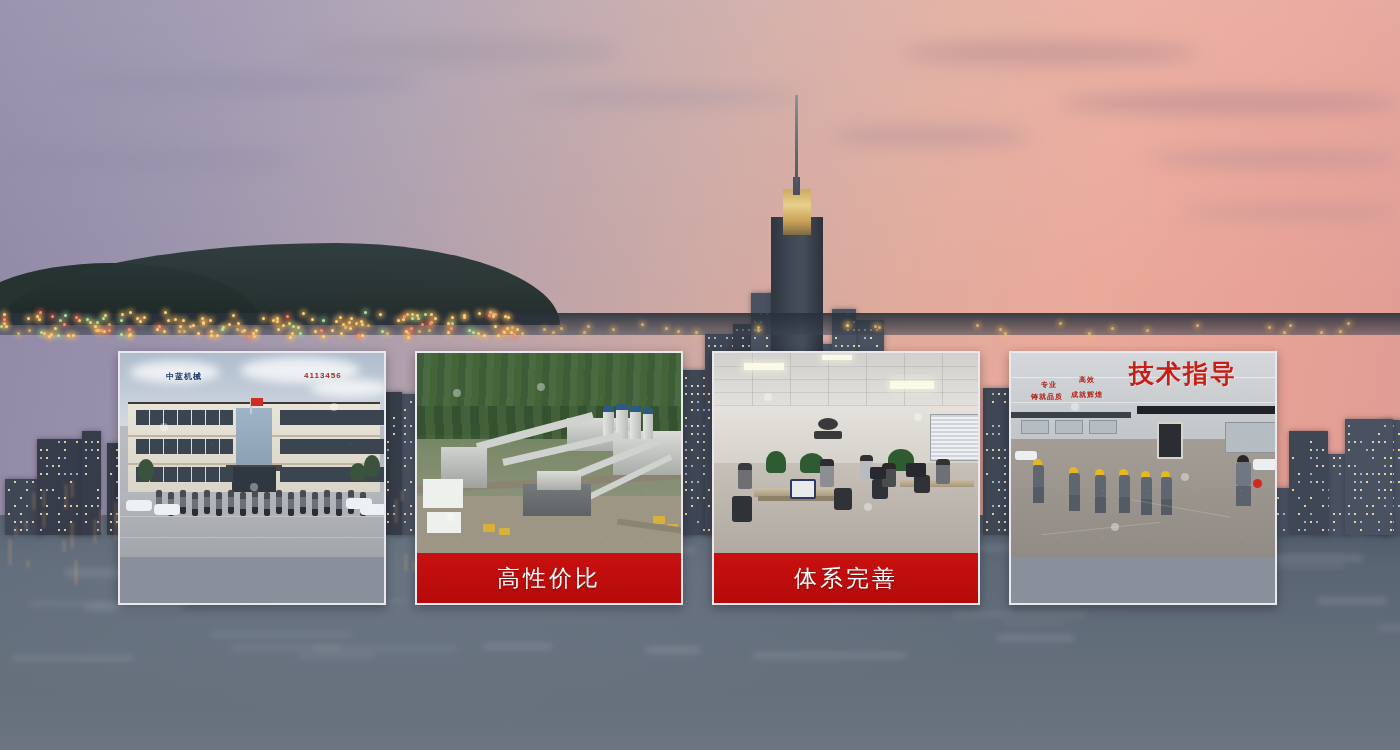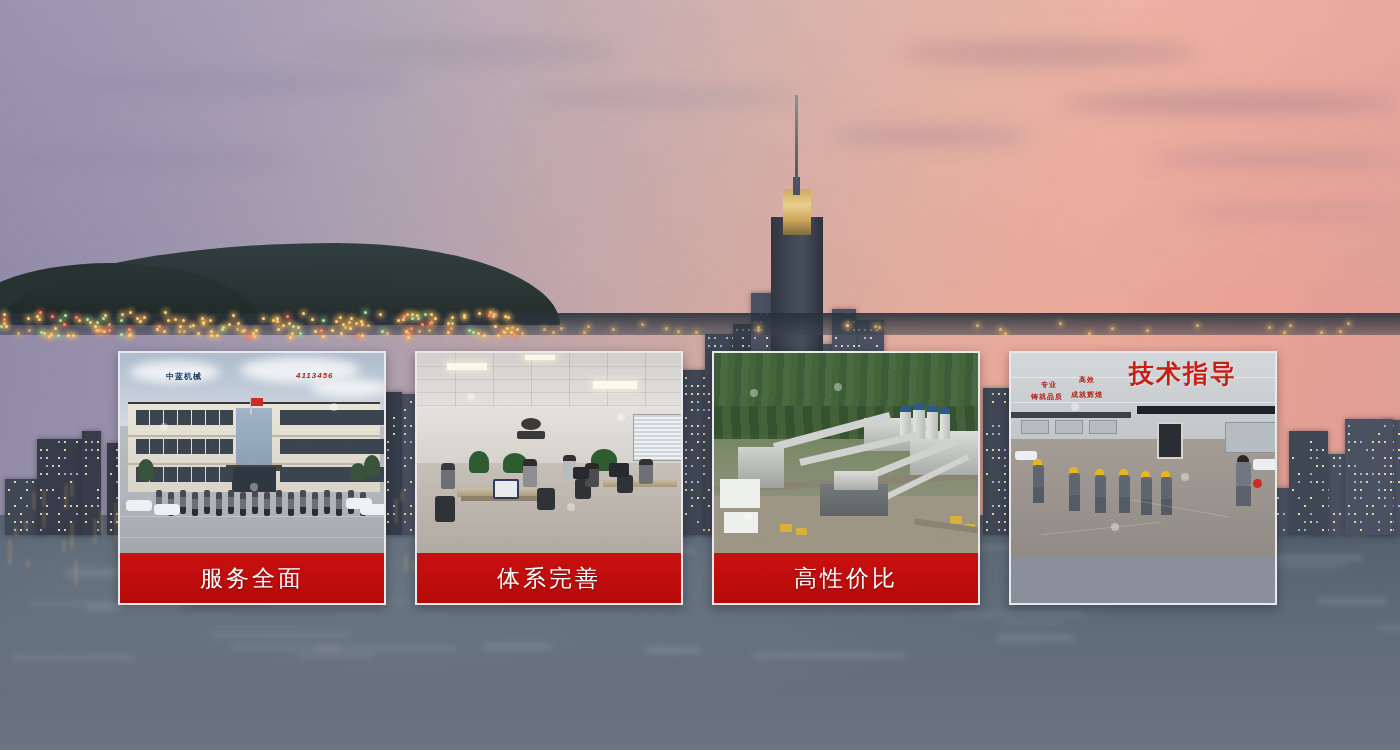--- a/index.html
+++ b/index.html
@@ -2821,21 +2821,21 @@
           <div class="roof"></div>
           <div class="bldg"></div>
           <div class="flr" style="top:40%;"></div>
           <div class="flr" style="top:54%;"></div>
           <div class="centre"></div>
           <div class="pole"></div>
           <div class="flag"></div>
           <div class="pedroof"></div>
           <div class="ped"></div>
           <div class="sign" style="left:46px;">中蓝机械</div>
-          <div class="sign2" style="left:176px;font-style:italic;">4113456</div>
+          <div class="sign2" style="left:184px;">4113456</div>
           <div class="ground"></div>
           <div id="p1win">
               <span class="wn" style="left:16px;top:28%;"></span>
               <span class="wn" style="left:30px;top:28%;"></span>
               <span class="wn" style="left:44px;top:28%;"></span>
               <span class="wn" style="left:58px;top:28%;"></span>
               <span class="wn" style="left:72px;top:28%;"></span>
               <span class="wn" style="left:86px;top:28%;"></span>
               <span class="wn" style="left:100px;top:28%;"></span>
               <span class="wn" style="left:160px;top:28%;"></span>
@@ -2905,21 +2905,60 @@
           <div class="tree" style="left:244px;top:50%;"></div>
           <div class="tree" style="left:230px;top:54%;height:18px;"></div>
           <div class="gline" style="left:0;top:80%;width:100%;"></div>
           <div class="gline" style="left:0;top:90%;width:100%;"></div>
         </div>
         <div class="wm"></div>
         <div class="wmdot" style="left:40px;top:70px;"></div>
         <div class="wmdot" style="left:130px;top:130px;"></div>
         <div class="wmdot" style="left:210px;top:50px;"></div>
       </div>
-      <div class="cap">服务全面</div>
+    </div>
+
+    <div class="card">
+      <div class="photo">
+        <div class="p2">
+          <div class="forest"></div>
+          <div class="forest2"></div>
+          <div class="road" style="left:0;top:62%;width:100%;height:7px;transform:rotate(-3deg);"></div>
+          <div class="yard" style="left:0;top:70%;width:100%;height:30%;"></div>
+          <div class="shed" style="left:150px;top:32%;width:66px;height:16%;"></div>
+          <div class="shed" style="left:196px;top:38%;width:70px;height:22%;"></div>
+          <div class="silo" style="left:186px;top:28%;width:11px;height:14%;"></div>
+          <div class="silotop" style="left:186px;top:26%;width:11px;height:3%;"></div>
+          <div class="silo" style="left:199px;top:27%;width:12px;height:15%;"></div>
+          <div class="silotop" style="left:199px;top:25%;width:12px;height:3%;"></div>
+          <div class="silo" style="left:213px;top:28%;width:11px;height:14%;"></div>
+          <div class="silotop" style="left:213px;top:26%;width:11px;height:3%;"></div>
+          <div class="silo" style="left:226px;top:29%;width:10px;height:13%;"></div>
+          <div class="silotop" style="left:226px;top:27%;width:10px;height:3%;"></div>
+          <div class="conv" style="left:60px;top:44%;width:120px;height:8px;transform:rotate(-15deg);"></div>
+          <div class="conv" style="left:86px;top:52%;width:120px;height:7px;transform:rotate(-13deg);"></div>
+          <div class="conv" style="left:140px;top:62%;width:110px;height:7px;transform:rotate(-22deg);"></div>
+          <div class="conv" style="left:168px;top:70%;width:96px;height:6px;transform:rotate(-26deg);"></div>
+          <div class="shed" style="left:24px;top:46%;width:46px;height:20%;background:linear-gradient(to bottom,#cfd2ce,#9fa29e);"></div>
+          <div class="small" style="left:6px;top:62%;width:40px;height:14%;"></div>
+          <div class="small" style="left:10px;top:78%;width:34px;height:10%;"></div>
+          <div class="shed" style="left:106px;top:64%;width:68px;height:16%;background:linear-gradient(to bottom,#74797c,#5d6265);"></div>
+          <div class="shed" style="left:120px;top:58%;width:44px;height:9%;"></div>
+          <div class="mach" style="left:66px;top:84%;width:12px;height:8px;"></div>
+          <div class="mach" style="left:82px;top:86%;width:11px;height:7px;"></div>
+          <div class="mach" style="left:236px;top:80%;width:12px;height:8px;"></div>
+          <div class="mach" style="left:250px;top:84%;width:11px;height:7px;"></div>
+          <div class="road" style="left:200px;top:84%;width:80px;height:6px;transform:rotate(8deg);"></div>
+        </div>
+        <div class="wm"></div>
+        <div class="wmdot" style="left:36px;top:36px;"></div>
+        <div class="wmdot" style="left:120px;top:30px;"></div>
+        <div class="wmdot" style="left:30px;top:160px;"></div>
+      </div>
+      <div class="cap">高性价比</div>
     </div>
 
     <div class="card">
       <div class="photo">
         <div class="p3">
           <div class="ceil"></div>
           <div id="p3tiles">
               <div class="ctile" style="left:0px;top:0px;width:38px;height:13px;"></div>
               <div class="ctile" style="left:38px;top:0px;width:38px;height:13px;"></div>
               <div class="ctile" style="left:76px;top:0px;width:38px;height:13px;"></div>
@@ -2975,60 +3014,20 @@
           <div class="mon" style="left:76px;top:62%;width:22px;height:16px;background:#e8eaec;border:2px solid #2a3a60;"></div>
           <div class="mon" style="left:192px;top:54%;width:20px;height:14px;"></div>
           <div class="mon" style="left:156px;top:56%;width:16px;height:12px;"></div>
         </div>
         <div class="wm"></div>
         <div class="wmdot" style="left:50px;top:40px;"></div>
         <div class="wmdot" style="left:200px;top:60px;"></div>
         <div class="wmdot" style="left:150px;top:150px;"></div>
       </div>
       <div class="cap">体系完善</div>
-    </div>
-
-    <div class="card">
-      <div class="photo">
-        <div class="p2">
-          <div class="forest"></div>
-          <div class="forest2"></div>
-          <div class="road" style="left:0;top:62%;width:100%;height:7px;transform:rotate(-3deg);"></div>
-          <div class="yard" style="left:0;top:70%;width:100%;height:30%;"></div>
-          <div class="shed" style="left:150px;top:32%;width:66px;height:16%;"></div>
-          <div class="shed" style="left:196px;top:38%;width:70px;height:22%;"></div>
-          <div class="silo" style="left:186px;top:28%;width:11px;height:14%;"></div>
-          <div class="silotop" style="left:186px;top:26%;width:11px;height:3%;"></div>
-          <div class="silo" style="left:199px;top:27%;width:12px;height:15%;"></div>
-          <div class="silotop" style="left:199px;top:25%;width:12px;height:3%;"></div>
-          <div class="silo" style="left:213px;top:28%;width:11px;height:14%;"></div>
-          <div class="silotop" style="left:213px;top:26%;width:11px;height:3%;"></div>
-          <div class="silo" style="left:226px;top:29%;width:10px;height:13%;"></div>
-          <div class="silotop" style="left:226px;top:27%;width:10px;height:3%;"></div>
-          <div class="conv" style="left:60px;top:44%;width:120px;height:8px;transform:rotate(-15deg);"></div>
-          <div class="conv" style="left:86px;top:52%;width:120px;height:7px;transform:rotate(-13deg);"></div>
-          <div class="conv" style="left:140px;top:62%;width:110px;height:7px;transform:rotate(-22deg);"></div>
-          <div class="conv" style="left:168px;top:70%;width:96px;height:6px;transform:rotate(-26deg);"></div>
-          <div class="shed" style="left:24px;top:46%;width:46px;height:20%;background:linear-gradient(to bottom,#cfd2ce,#9fa29e);"></div>
-          <div class="small" style="left:6px;top:62%;width:40px;height:14%;"></div>
-          <div class="small" style="left:10px;top:78%;width:34px;height:10%;"></div>
-          <div class="shed" style="left:106px;top:64%;width:68px;height:16%;background:linear-gradient(to bottom,#74797c,#5d6265);"></div>
-          <div class="shed" style="left:120px;top:58%;width:44px;height:9%;"></div>
-          <div class="mach" style="left:66px;top:84%;width:12px;height:8px;"></div>
-          <div class="mach" style="left:82px;top:86%;width:11px;height:7px;"></div>
-          <div class="mach" style="left:236px;top:80%;width:12px;height:8px;"></div>
-          <div class="mach" style="left:250px;top:84%;width:11px;height:7px;"></div>
-          <div class="road" style="left:200px;top:84%;width:80px;height:6px;transform:rotate(8deg);"></div>
-        </div>
-        <div class="wm"></div>
-        <div class="wmdot" style="left:36px;top:36px;"></div>
-        <div class="wmdot" style="left:120px;top:30px;"></div>
-        <div class="wmdot" style="left:30px;top:160px;"></div>
-      </div>
-      <div class="cap">高性价比</div>
     </div>
 
     <div class="card">
       <div class="photo">
         <div class="p4">
           <div class="fac"></div>
           <div class="facline" style="top:12%;"></div>
           <div class="facline" style="top:24%;"></div>
           <div class="bigred" style="left:118px;top:2%;">技术指导</div>
           <div class="smred" style="left:30px;top:13%;">专业</div>

